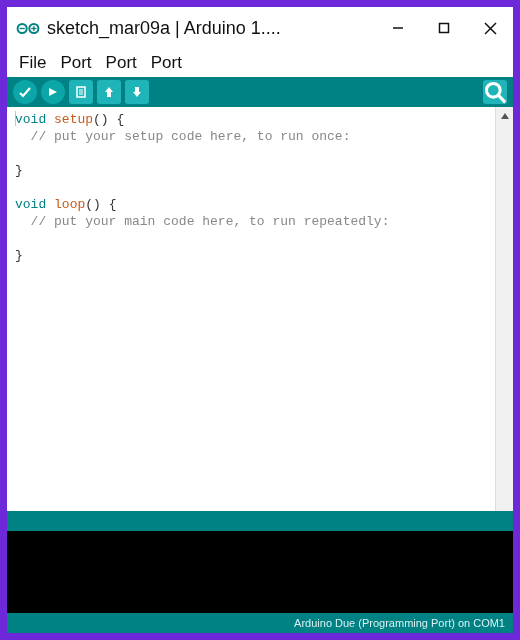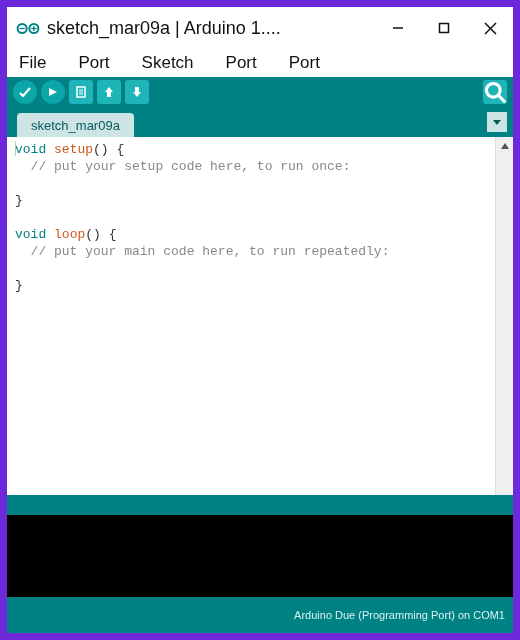--- a/index.html
+++ b/index.html
@@ -5,21 +5,21 @@
   * { box-sizing: border-box; margin: 0; padding: 0; }
   html, body { width: 520px; height: 640px; font-family: "Segoe UI", Arial, sans-serif; background: #ccc; overflow: hidden; }
   .window { width: 520px; height: 640px; background: #fff; border: 7px solid #6d28d9; display: flex; flex-direction: column; }
 
   .titlebar { height: 42px; background: #fff; display: flex; align-items: center; padding: 0 0 0 8px; }
   .titlebar .logo { width: 26px; height: 26px; margin-right: 6px; display:flex; align-items:center; justify-content:center; }
   .titlebar .title { font-size: 18px; color: #111; flex: 0 1 auto; white-space: nowrap; overflow: hidden; text-overflow: ellipsis; max-width: 250px; }
   .titlebar .spacer { flex: 1; }
   .titlebar .wbtn { width: 46px; height: 42px; display: flex; align-items: center; justify-content: center; font-size: 16px; color: #111; }
 
-  .menubar { height: 28px; display: flex; align-items: center; padding: 0 6px; gap: 20px; }
+  .menubar { height: 28px; display: flex; align-items: center; padding: 0 6px; gap: 2px; }
   .menubar .mitem { font-size: 17px; color: #111; padding: 2px 6px; }
 
   .toolbar { height: 30px; background: #008184; display: flex; align-items: center; padding: 0 6px; gap: 4px; }
   .toolbar .tbtn { width: 24px; height: 24px; border-radius: 12px; background: #0aa6a8; display:flex; align-items:center; justify-content:center; }
   .toolbar .tbtn svg { width:14px; height:14px; }
   .toolbar .tbtn.sq { border-radius: 3px; background:#1fb5b8; }
   .toolbar .spacer { flex:1; }
   .toolbar .serial { width:24px; height:24px; border-radius:3px; background:#1fb5b8; display:flex; align-items:center; justify-content:center; }
 
   .tabstrip { height: 30px; background: #008184; display:flex; align-items:flex-end; padding: 0 6px; position:relative; }
@@ -31,21 +31,21 @@
   .editor .cursor { position:absolute; left:8px; top:4px; width:1px; height:15px; background:#6aa84f; opacity:.5; }
   .kw { color: #008184; }
   .fn { color: #c75b1b; }
   .cm { color: #888; }
   .scroll { width:18px; background:#f0f0f0; border-left:1px solid #ddd; display:flex; flex-direction:column; align-items:center; }
   .scroll .arrow { height:18px; display:flex; align-items:center; justify-content:center; color:#555; font-size:11px; width:100%; }
   .scroll .track { flex:1; }
 
   .statusbar { height:20px; background:#008184; }
   .console { height:82px; background:#000; }
-  .footer { height:36px; background:#008184; color:#d9f2f3; font-size:11px; display:flex; align-items:center; justify-content:flex-end; padding:0 8px; }
+  .footer { height:20px; background:#008184; color:#d9f2f3; font-size:11px; display:flex; align-items:center; justify-content:flex-end; padding:0 8px; }
 </style>
 </head>
 <body>
 
 <div class="window">
 
   <div class="titlebar">
     <span class="logo">
       <svg viewBox="0 0 40 20">
           <g fill="none" stroke="#008184" stroke-width="3">
@@ -73,21 +73,20 @@
       <svg width="13" height="13">
           <line x1="1" y1="1" x2="12" y2="12" stroke="#111" stroke-width="1.5"></line>
           <line x1="12" y1="1" x2="1" y2="12" stroke="#111" stroke-width="1.5"></line>
         </svg>
     </div>
   </div>
 
   <div class="menubar">
     <span class="mitem">File</span>
     <span class="mitem">Port</span>
-    <span class="mitem">Sketch</span>
     <span class="mitem">Port</span>
     <span class="mitem">Port</span>
   </div>
 
   <div class="toolbar">
     <div class="tbtn">
       <svg viewBox="0 0 14 14">
           <polyline points="2,8 5,11 12,3" fill="none" stroke="#fff" stroke-width="2.2"></polyline>
         </svg>
     </div>
@@ -116,28 +115,20 @@
     </div>
     <span class="spacer"></span>
     <div class="serial">
       <svg viewBox="0 0 14 14">
           <circle cx="6" cy="6" r="4" fill="none" stroke="#fff" stroke-width="1.8"></circle>
           <line x1="9" y1="9" x2="13" y2="13" stroke="#fff" stroke-width="1.8"></line>
         </svg>
     </div>
   </div>
 
-  <div class="tabstrip">
-    <div class="tab">sketch_mar09a</div>
-    <div class="tabdrop">
-      <svg width="10" height="10" viewBox="0 0 10 10">
-          <polygon points="1,3 9,3 5,8" fill="#0b595b"></polygon>
-        </svg>
-    </div>
-  </div>
 
   <div class="editor-wrap">
     <div class="editor"><span class="cursor"></span><span class="kw">void</span> <span class="fn">setup</span><span>() {</span>
 <span class="cm">  // put your setup code here, to run once:</span>
 
 <span>}</span>
 
 <span class="kw">void</span> <span class="fn">loop</span><span>() {</span>
 <span class="cm">  // put your main code here, to run repeatedly:</span>
 

